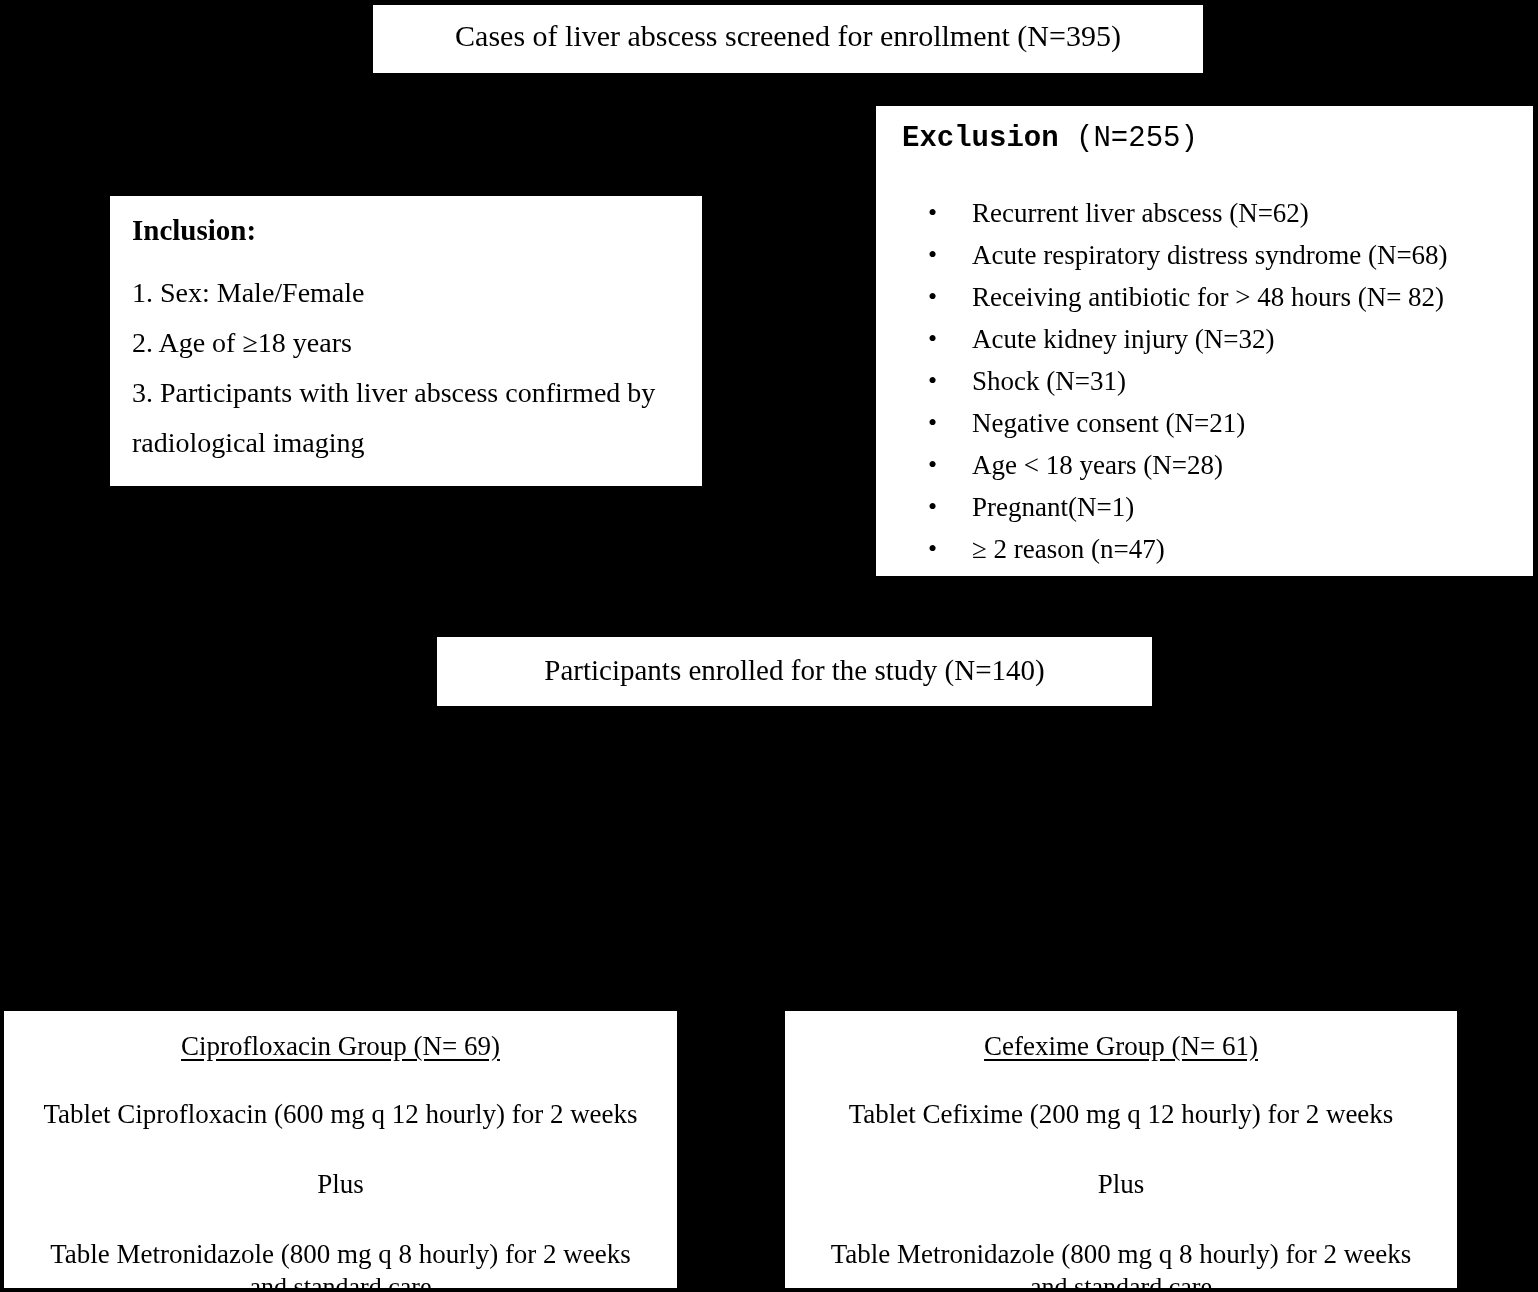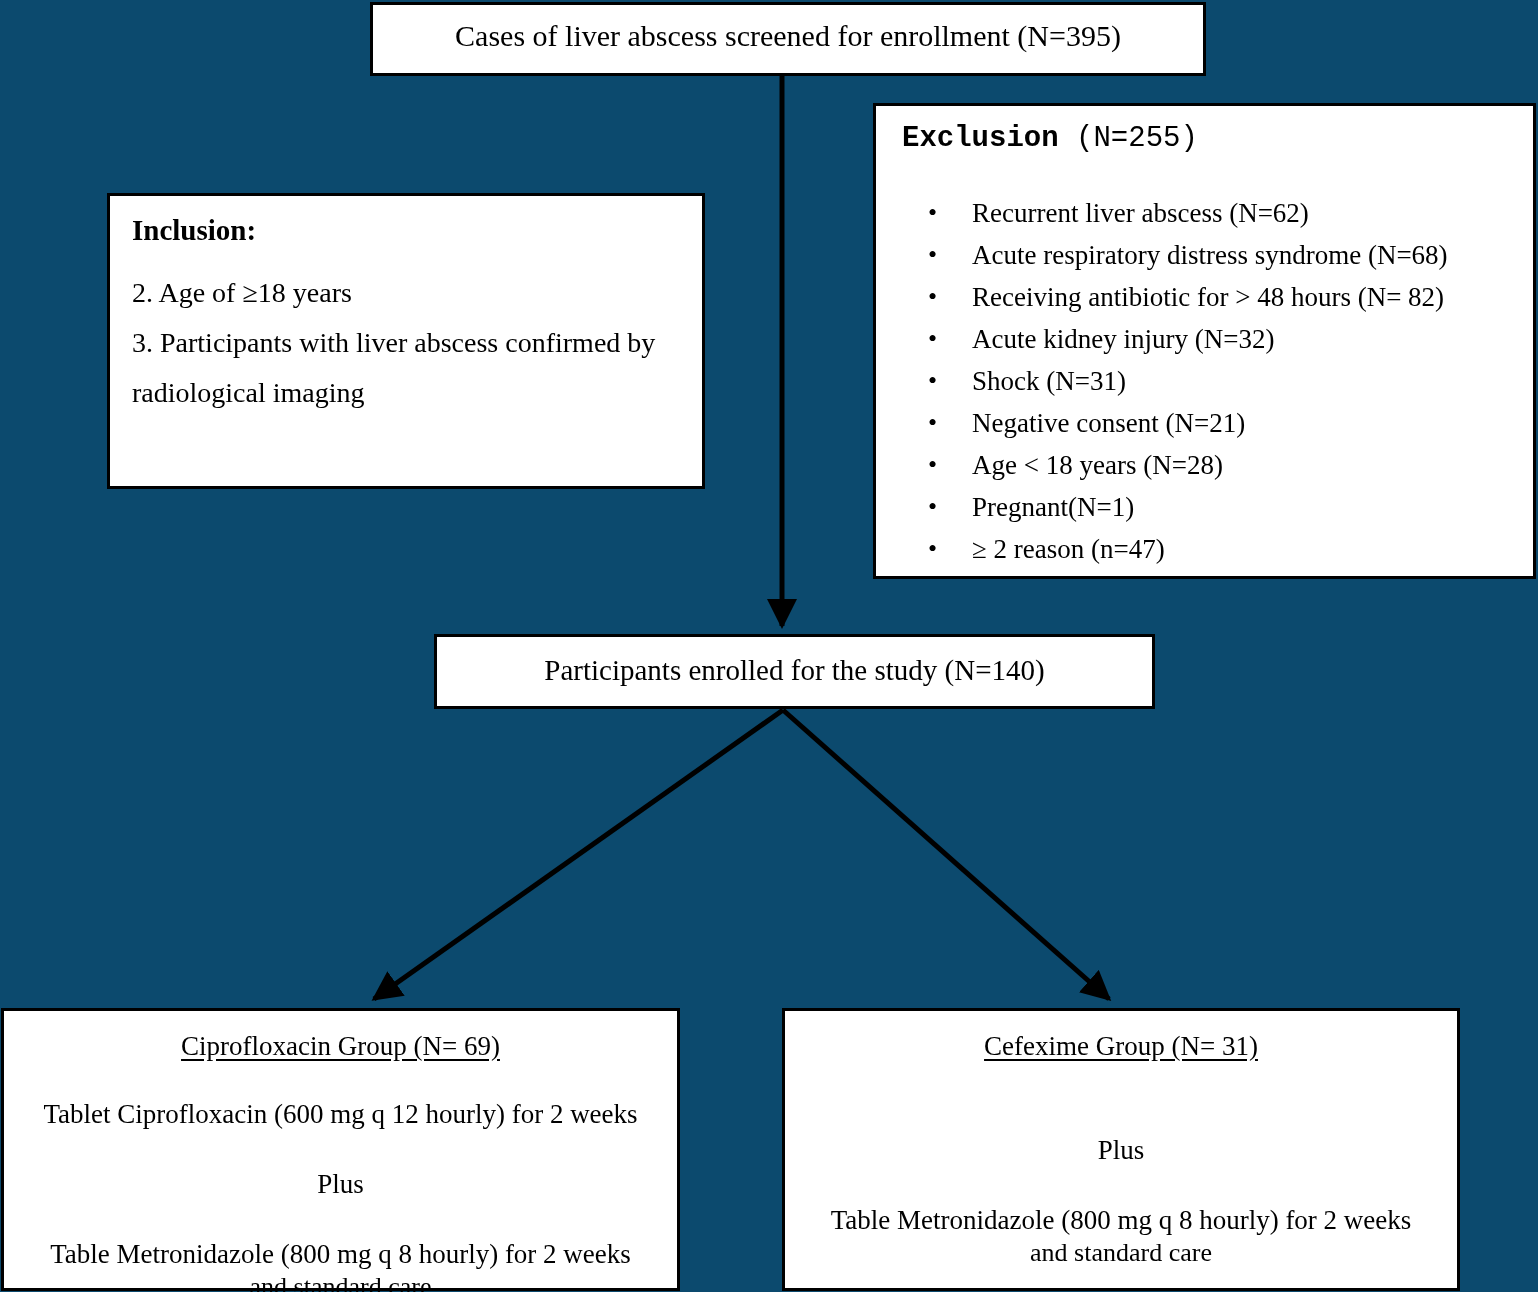--- a/index.html
+++ b/index.html
@@ -4,21 +4,21 @@
 <style>
   html, body {
     margin: 0;
     padding: 0;
     background: #ffffff;
   }
   #canvas {
     position: relative;
     width: 1538px;
     height: 1292px;
-    background: #0c4a6e;
+    background: #000000;
     font-family: "Liberation Serif", "DejaVu Serif", serif;
     color: #000000;
     overflow: hidden;
   }
   .box {
     position: absolute;
     border: 3px solid #000000;
     box-sizing: border-box;
     background: #ffffff;
   }
@@ -168,20 +168,21 @@
     <line x1="783" y1="710" x2="374" y2="999" stroke="#000000" stroke-width="5" marker-end="url(#ah)"></line>
     <line x1="783" y1="710" x2="1109" y2="999" stroke="#000000" stroke-width="5" marker-end="url(#ah)"></line>
   </svg>
 
   <div class="box" id="screened-box">
     <div class="ctr-text">Cases of liver abscess screened for enrollment (N=395)</div>
   </div>
 
   <div class="box" id="inclusion-box">
     <div id="inclusion-title">Inclusion:</div>
+    <div class="inclusion-item">1. Sex: Male/Female</div>
     <div class="inclusion-item">2. Age of ≥18 years</div>
     <div class="inclusion-item wrap">3. Participants with liver abscess confirmed by radiological imaging</div>
   </div>
 
   <div class="box" id="exclusion-box">
     <div id="exclusion-title"><span class="strong">Exclusion</span><span> (N=255)</span></div>
     <ul id="exclusion-list">
       <li><span class="bullet">•</span><span>Recurrent liver abscess (N=62)</span></li>
       <li><span class="bullet">•</span><span>Acute respiratory distress syndrome (N=68)</span></li>
       <li><span class="bullet">•</span><span>Receiving antibiotic for &gt; 48 hours (N= 82)</span></li>
@@ -203,22 +204,23 @@
     <div class="arm-spacer-1"></div>
     <div class="arm-line">Tablet Ciprofloxacin (600 mg q 12 hourly) for 2 weeks</div>
     <div class="arm-spacer-2"></div>
     <div class="arm-line">Plus</div>
     <div class="arm-spacer-3"></div>
     <div class="arm-line">Table Metronidazole (800 mg q 8 hourly) for 2 weeks</div>
     <div class="arm-sub">and standard care</div>
   </div>
 
   <div class="box arm-box" id="cefixime-box">
-    <div class="arm-title">Cefexime  Group (N= 31)</div>
+    <div class="arm-title">Cefexime  Group (N= 61)</div>
     <div class="arm-spacer-1"></div>
+    <div class="arm-line">Tablet Cefixime (200 mg q 12 hourly) for 2 weeks</div>
     <div class="arm-spacer-2"></div>
     <div class="arm-line">Plus</div>
     <div class="arm-spacer-3"></div>
     <div class="arm-line">Table Metronidazole (800 mg q 8 hourly) for 2 weeks</div>
     <div class="arm-sub">and standard care</div>
   </div>
 
 </div>
 
 </body></html>

